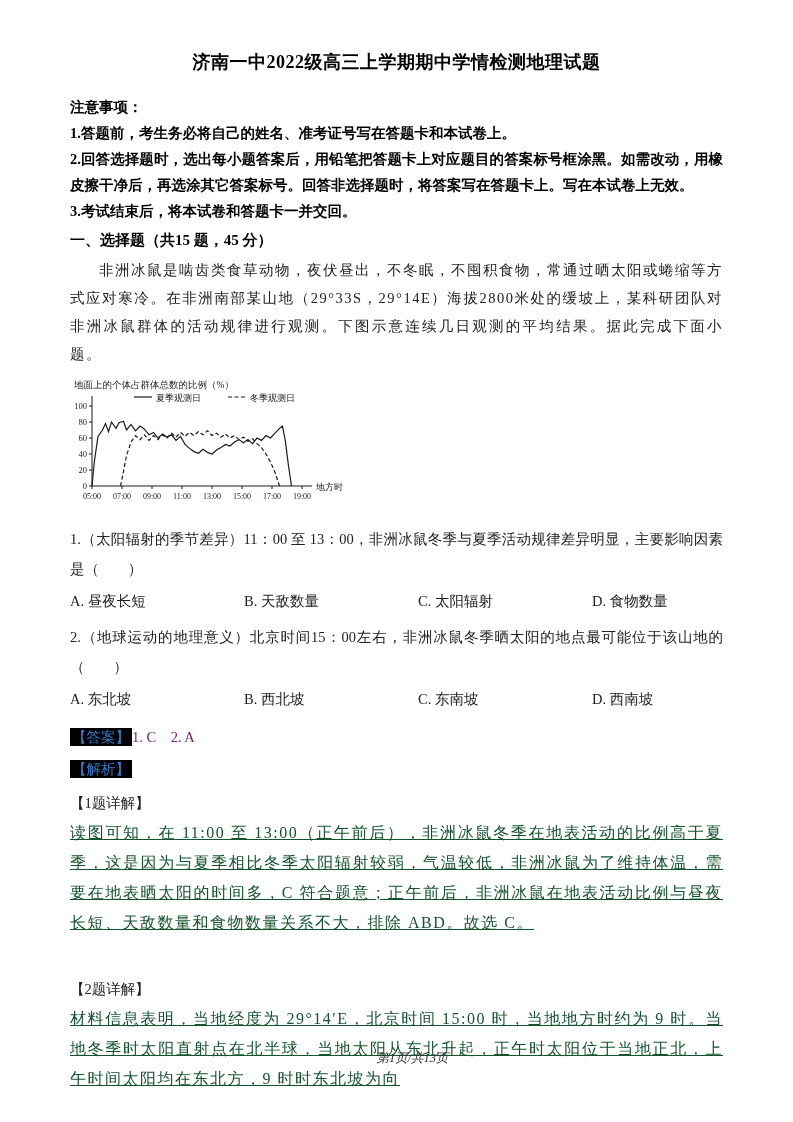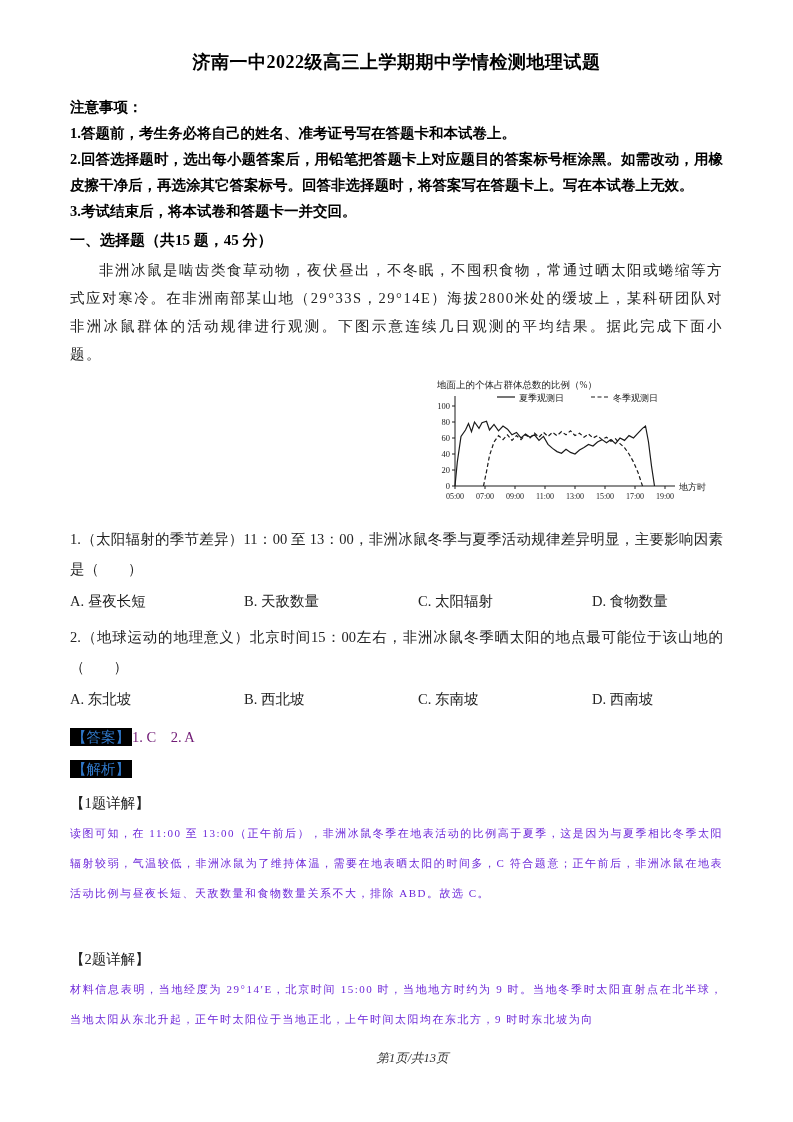--- a/index.html
+++ b/index.html
@@ -26,43 +26,44 @@
   .section-heading {
     font-size:15px; font-weight:bold; color:#000;
     line-height:28px; margin-top:2px;
   }
   .intro {
     font-size:14.5px; color:#222;
     line-height:28px; text-indent:2em;
     text-align:justify; letter-spacing:1.5px;
     margin-top:2px;
   }
-  .chart-block { margin:8px 0 14px 0;text-align:right; }
+  .chart-block { margin:8px 0 14px 0; }
   .question { margin-top:6px; }
   .stem { font-size:14.5px; color:#222; line-height:30px; text-align:justify; }
   .options {
     display:grid; grid-template-columns:repeat(4,1fr);
     font-size:14.5px; color:#222; line-height:30px;
     margin:2px 0 6px 0;
     gap:43px;
   }
   .answer-line { margin-top:8px; font-size:14.5px; line-height:30px; }
   .analysis-line { font-size:14.5px; line-height:30px; margin-top:2px; }
   .blue-token {
     color:#2f77c8;
     background:#000000;
     padding:1px 2px;
   }
   .answer-text { white-space:pre-wrap; color:#701a75; }
   .detail-heading { font-size:14.5px; color:#222; line-height:30px; margin-top:4px; }
   .detail-heading.second { margin-top:36px; }
   .expl {
-    font-size:11px; color:#6d28d9;
+    font-size:16px; color:#14532d;
     line-height:30px; letter-spacing:1.5px;
     text-align:justify;
+    text-decoration:underline;
   }
   .footer {
     position:absolute; top:1050px; left:16px; width:100%;
     text-align:center; font-size:12.5px; color:#333;font-style:italic;
   }
   svg text { font-family:"Liberation Serif","DejaVu Serif",serif; }
 </style>
 </head>
 <body>
 

